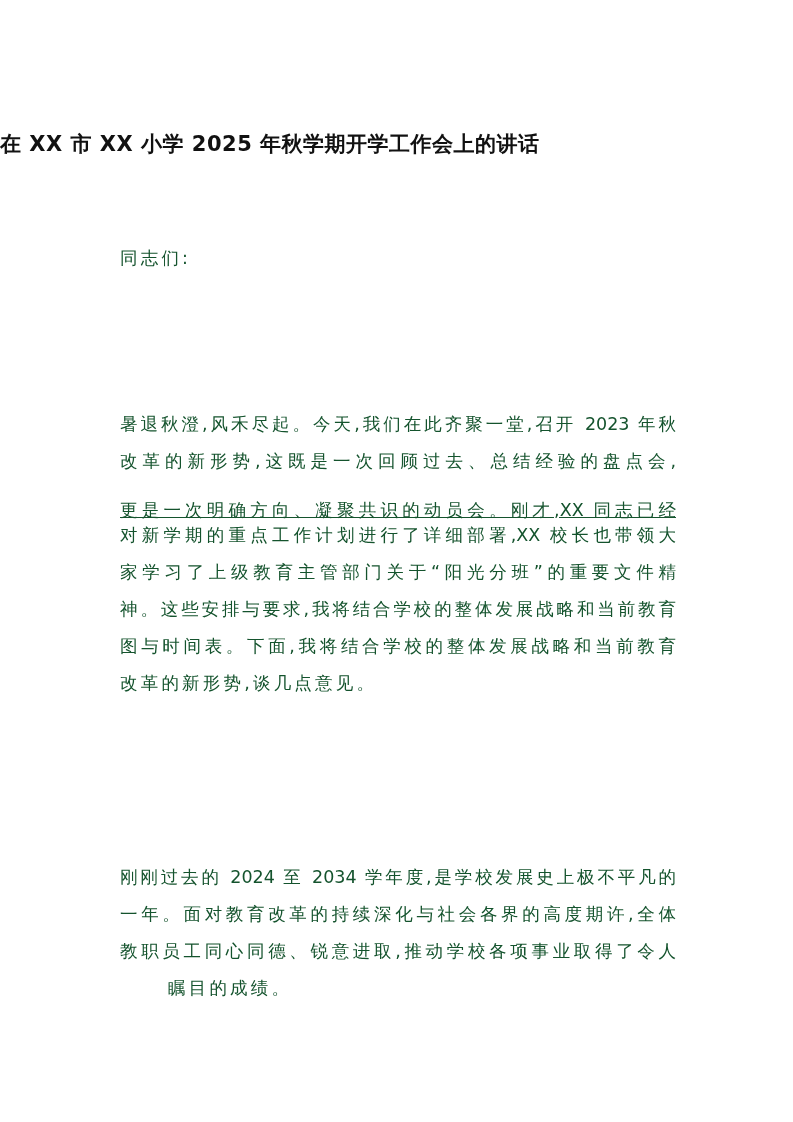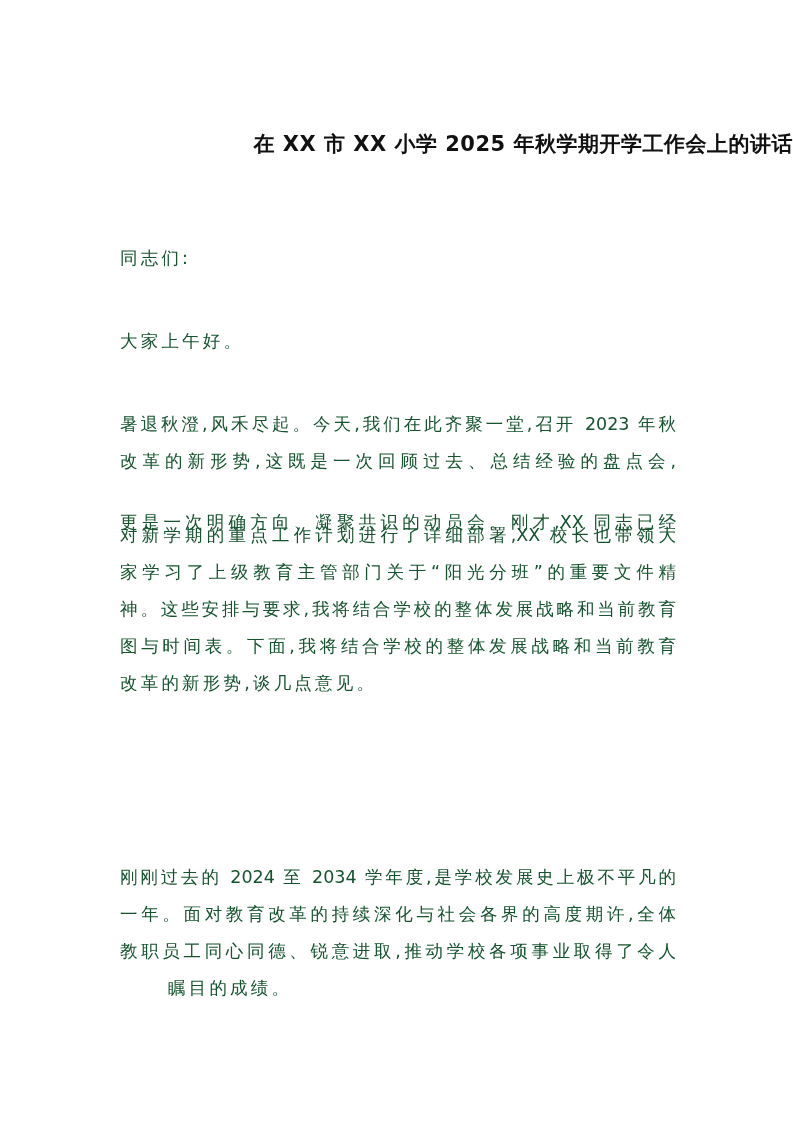--- a/index.html
+++ b/index.html
@@ -20,21 +20,21 @@
       left: 0; top: 0;
       width: 793px;
       height: 1122px;
       background: #ffffff;
     }
     .title {
       position: absolute;
       left: 0;
       width: 793px;
       top: 128px;
-      text-align: right;
+      text-align: left;
       font-size: 21px;
       font-weight: bold;
       letter-spacing: 0.5px;
       color: #111;
       margin: 0;
       line-height: 32px;
     }
     .line {
       position: absolute;
       left: 120px;
@@ -54,26 +54,25 @@
   </style>
 </head>
 <body>
 
 <div class="page">
 
   <h1 class="title">在 XX 市 XX 小学 2025 年秋学期开学工作会上的讲话</h1>
 
   <p class="line" style="top:244px;">同志们:</p>
 
-  <p class="line" style="top:327px;">大家上午好。</p>
 
   <div>
     <p class="line justify" style="top:410px;">暑退秋澄,风禾尽起。今天,我们在此齐聚一堂,召开 2023 年秋</p>
     <p class="line justify" style="top:447px;">改革的新形势,这既是一次回顾过去、总结经验的盘点会,</p>
-    <p class="line justify" style="top:508px;">更是一次明确方向、凝聚共识的动员会。刚才,XX 同志已经</p>
+    <p class="line justify" style="top:496px;text-decoration:underline;">更是一次明确方向、凝聚共识的动员会。刚才,XX 同志已经</p>
     <p class="line justify" style="top:521px;">对新学期的重点工作计划进行了详细部署,XX 校长也带领大</p>
     <p class="line justify" style="top:558px;">家学习了上级教育主管部门关于“阳光分班”的重要文件精</p>
     <p class="line justify" style="top:595px;">神。这些安排与要求,我将结合学校的整体发展战略和当前教育</p>
     <p class="line justify" style="top:632px;">图与时间表。下面,我将结合学校的整体发展战略和当前教育</p>
     <p class="line" style="top:669px;">改革的新形势,谈几点意见。</p>
   </div>
 
 
   <div>
     <p class="line justify" style="top:863px;">刚刚过去的 2024 至 2034 学年度,是学校发展史上极不平凡的</p>

